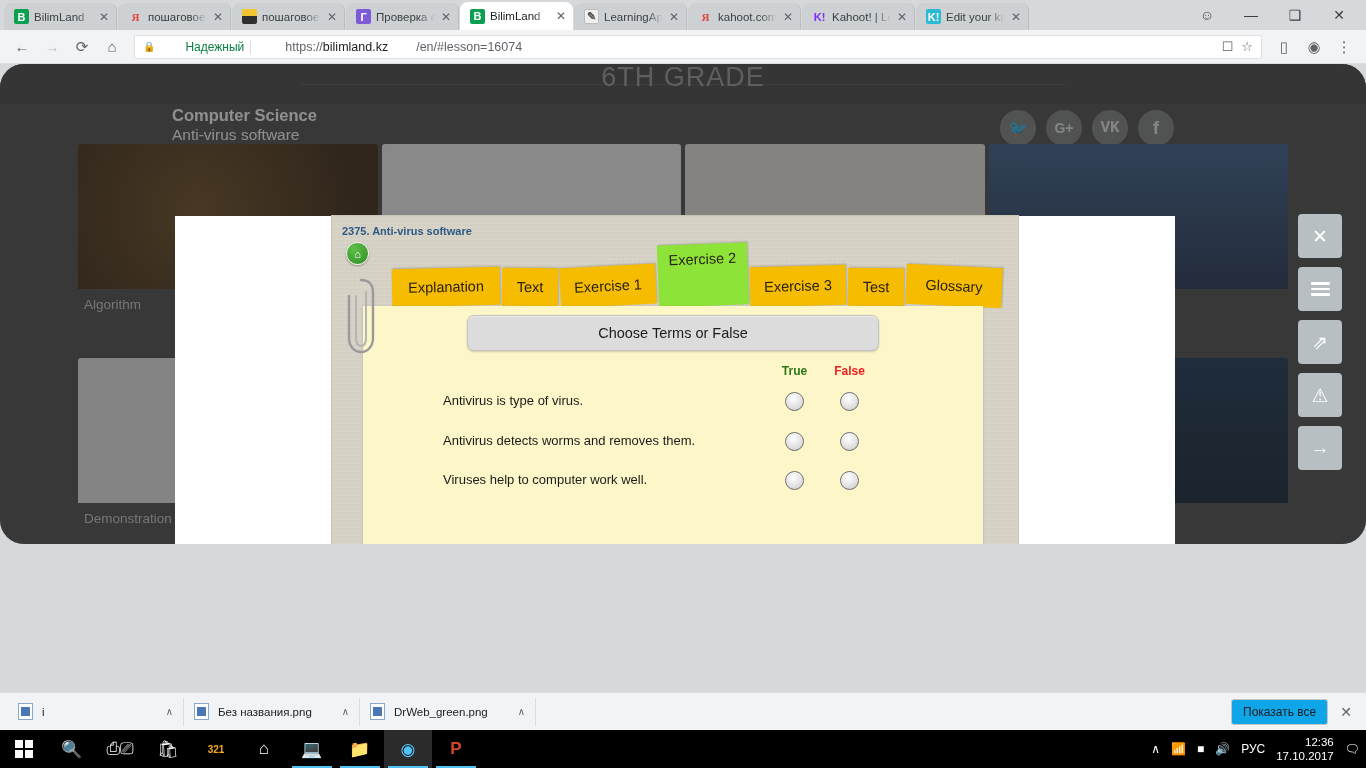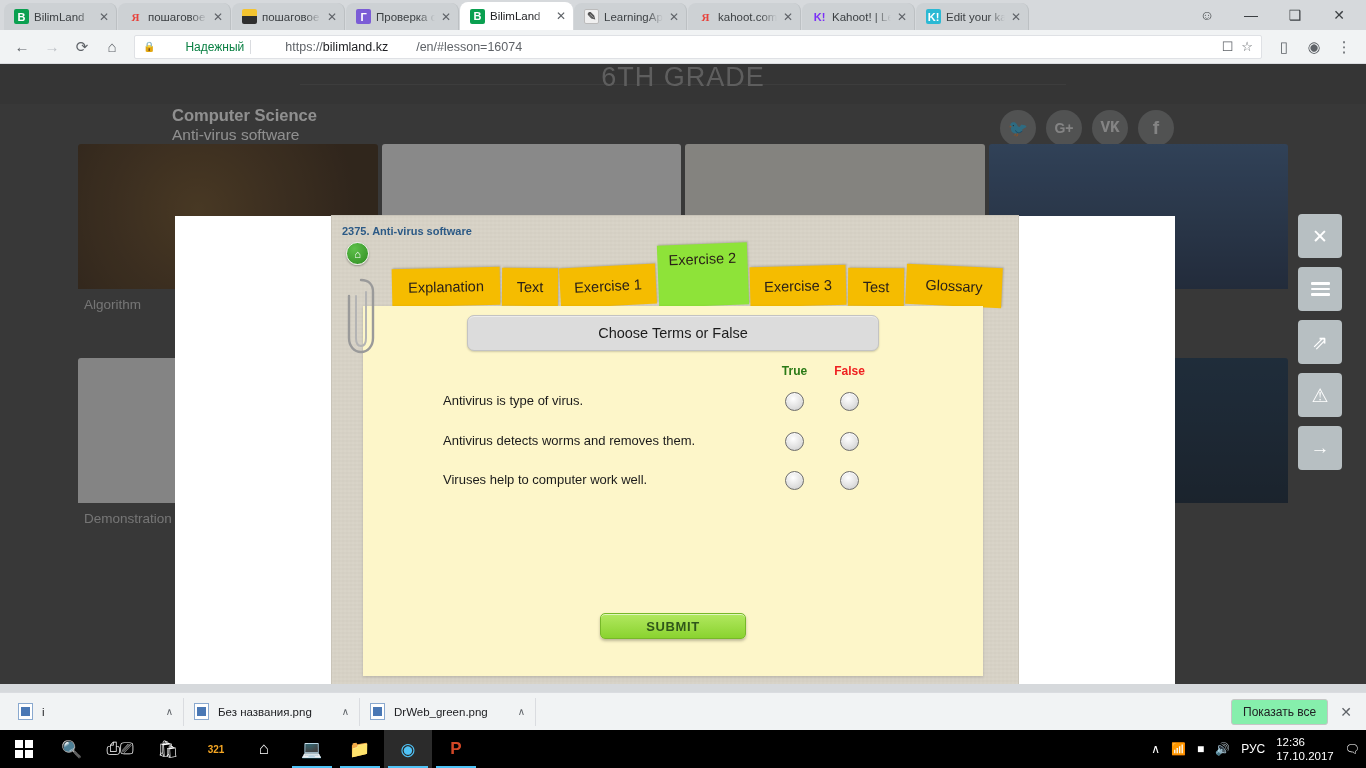--- a/index.html
+++ b/index.html
@@ -61,21 +61,21 @@
              display:flex; align-items:center; padding:0 8px; gap:6px; font-size:12.5px; margin:0 6px;}
   .lock { color:#0a8043; font-size:10px; }
   .secure { color:#0a8043; font-size:12px;padding-left:24px; }
   .vsep { width:1px; height:14px; background:#dadce0; }
   .urltxt { color:#202124; }
   .urltxt .dim { color:#5f6368;margin-left:28px; }
   .omni-right { margin-left:auto; display:flex; gap:8px; align-items:center; color:#5f6368; font-size:13px;}
   .navbar .rgt { display:flex; align-items:center; gap:2px; }
 
   
-  .page { position:relative; width:1366px; height:620px; background:#4a4a4a; overflow:hidden; }
+  .page { position:relative; width:1366px; height:480px; background:#4a4a4a; overflow:hidden;border-radius:24px; }
   .grade-band { height:40px; background:#434343; position:relative; }
   .grade-title { position:absolute; left:0; right:0; top:-2px; text-align:center;
                  font-size:27px; color:#9a9a9a; letter-spacing:1px; font-family:"Liberation Sans",sans-serif;}
   .grade-rule { position:absolute; top:20px; left:300px; right:300px; height:1px; background:#555; }
 
   .subject-head { position:absolute; left:172px; top:42px; color:#fff; }
   .subject-head .s1 { font-size:16.5px; font-weight:bold; }
   .subject-head .s2 { font-size:15.5px; font-weight:normal; margin-top:1px;}
 
   .social { position:absolute; right:192px; top:46px; display:flex; gap:10px; }
@@ -164,35 +164,35 @@
   .shelf { position:absolute; left:0; bottom:0; width:1366px; height:38px; background:#f1f3f4;
            border-top:1px solid #dadce0; display:flex; align-items:center; padding:0 8px; gap:0; }
   .dlitem { display:flex; align-items:center; gap:9px; height:28px; padding:0 10px;
             font-size:11.5px; color:#202124; border-right:1px solid #dadce0; min-width:176px; }
   .dlicon { width:15px; height:17px; background:#fff; border:1px solid #8aa9cf; position:relative; }
   .dlicon:after { content:""; position:absolute; left:2px; top:3px; right:2px; bottom:3px;
                   background:#4a78b5; }
   .dlname { flex:1; white-space:nowrap; }
   .dlcaret { font-size:10px; color:#5f6368; }
   .shelf-right { margin-left:auto; display:flex; align-items:center; gap:12px; padding-right:6px;}
-  .showall { border:1px solid #c6c6c6; border-radius:3px; background:#86efac; font-size:12px;
+  .showall { border:1px solid #c6c6c6; border-radius:3px; background:#0ea5e9; font-size:12px;
              padding:5px 11px; color:#202124; }
   .shelfclose { font-size:14px; color:#5f6368; }
 
   
   .taskbar { position:absolute; left:0; top:730px; width:1366px; height:38px; background:#000000;
              display:flex; align-items:center; }
   .tbitem { width:48px; height:38px; display:flex; align-items:center; justify-content:center;
             color:#fff; font-size:17px; position:relative; }
   .tbitem.run:after { content:""; position:absolute; bottom:0; left:4px; right:4px; height:2.5px;
                       background:#4fc3f7; }
   .tbitem.act { background:#2b2b2b; }
   .tray { margin-left:auto; display:flex; align-items:center; gap:11px; padding-right:6px;
           color:#fff; font-size:12px; }
-  .clock { text-align:left; line-height:1.25; font-size:11.5px; }
+  .clock { text-align:right; line-height:1.25; font-size:11.5px; }
 
   .win-logo { display:grid; grid-template-columns:8px 8px; grid-template-rows:8px 8px; gap:2px; }
   .win-logo i { background:#fff; display:block; }
 </style>
 </head>
 <body>
 
 <div class="browser">
 
   <div class="tabstrip">

